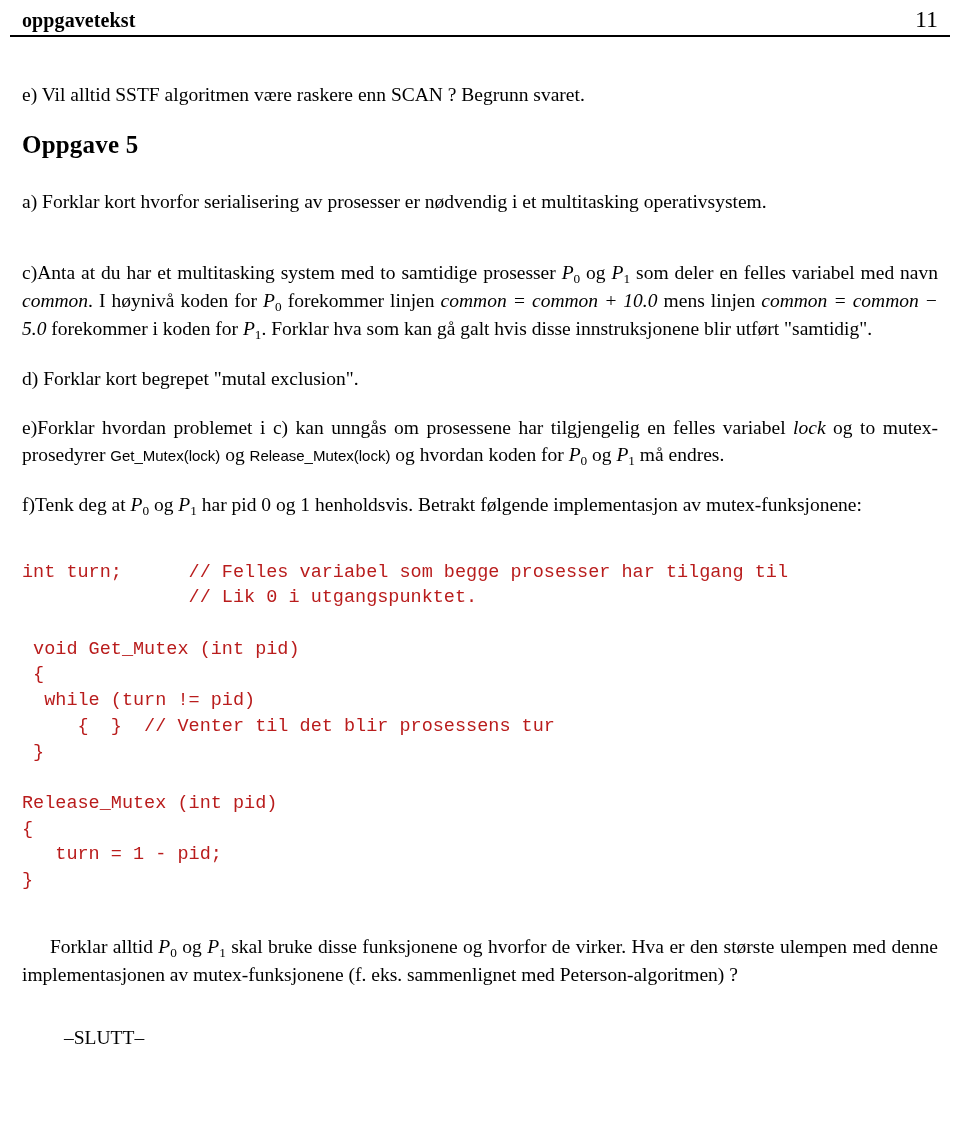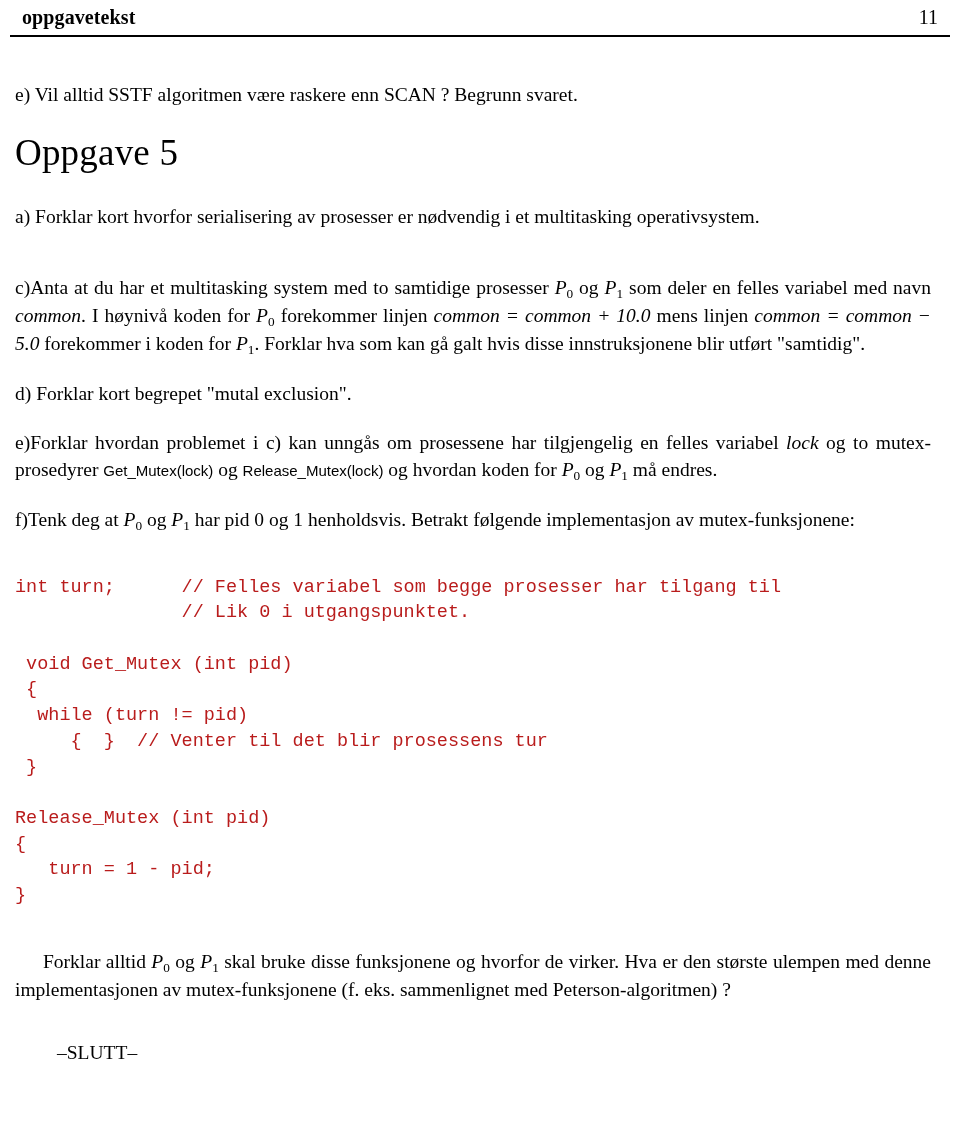--- a/index.html
+++ b/index.html
@@ -32,53 +32,53 @@
     display: flex;
     align-items: baseline;
     justify-content: space-between;
   }
   .header-title {
     font-weight: bold;
     font-size: 20px;
     letter-spacing: 0.1px;
   }
   .header-page {
-    font-size: 20px;
+    font-size: 24px;
   }
   .header-rule {
     position: absolute;
     left: 10px;
     top: 35px;
     width: 940px;
     height: 1.6px;
     background: #000000;
   }
 
   
   .content {
     position: absolute;
-    left: 15px;
+    left: 22px;
     top: 82px;
     width: 916px;
   }
   p.para {
     margin: 0 0 0 0;
     font-size: 19.5px;
     line-height: 1.38;
     text-align: justify;
     text-justify: inter-word;
   }
   .gap-md { height: 22px; }
   .gap-lg { height: 30px; }
   .gap-xl { height: 40px; }
 
   h2.section-title {
     font-family: "Liberation Serif", "DejaVu Serif", serif;
-    font-weight: normal;
-    font-size: 37px;
+    font-weight: bold;
+    font-size: 25px;
     margin: 0;
     padding: 0;
     letter-spacing: 0.2px;
   }
 
   i.math {
     font-style: italic;
     font-family: "Liberation Serif", "DejaVu Serif", serif;
   }
   .mathvar {

